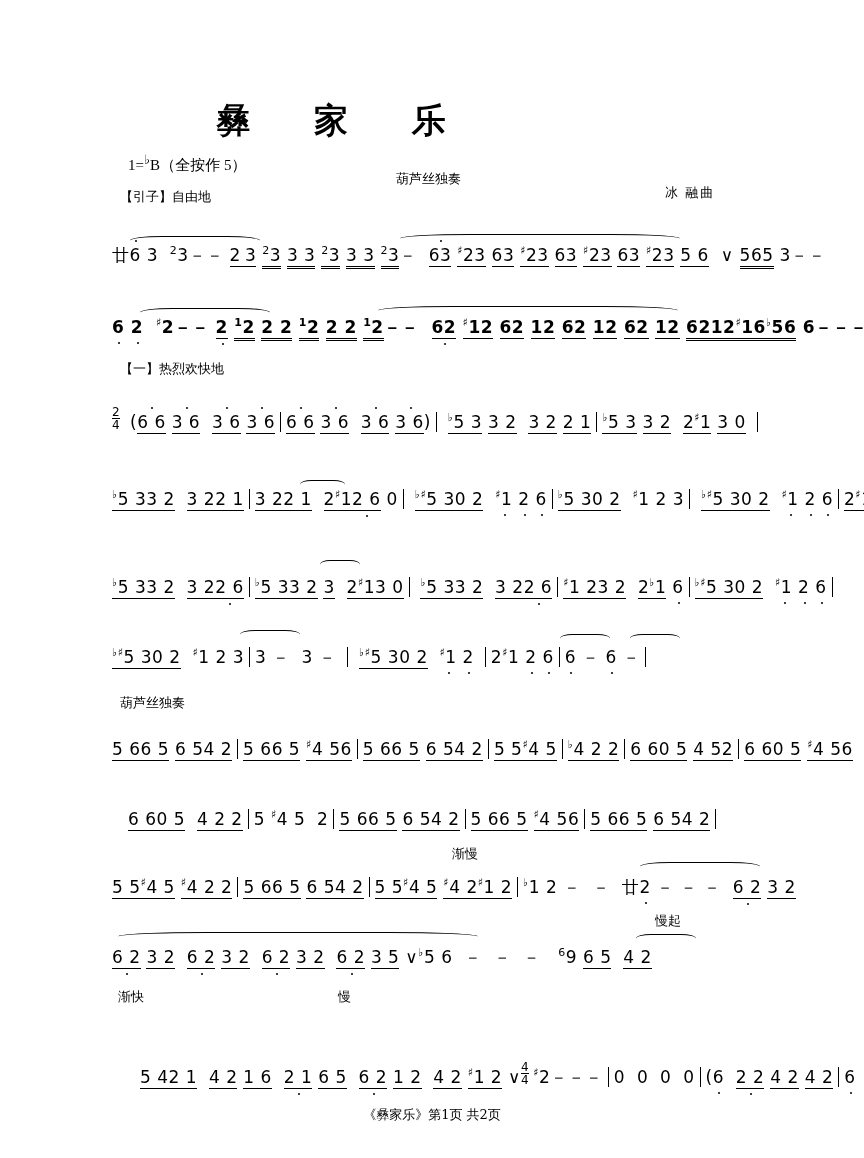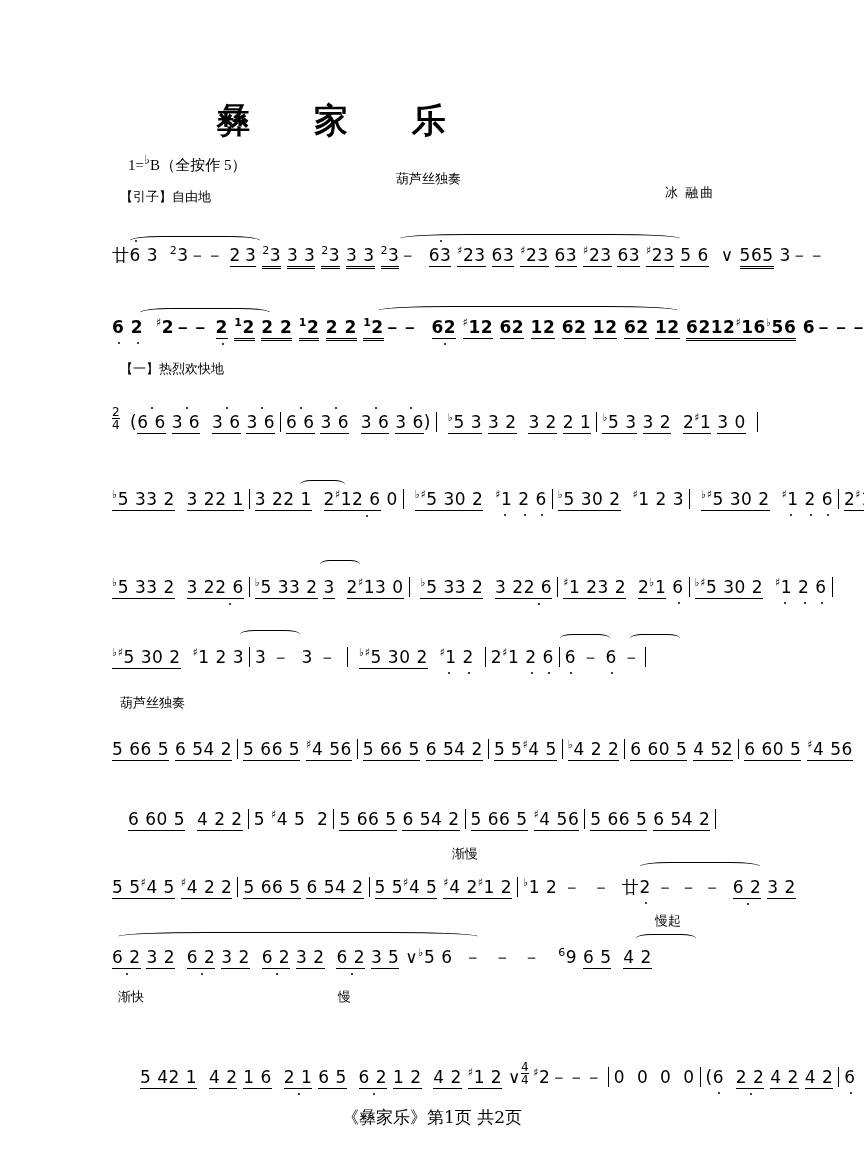--- a/index.html
+++ b/index.html
@@ -73,21 +73,21 @@
     letter-spacing: 0.5px;
     white-space: nowrap;
     color: #000;
   }
   .footer {
     position: absolute;
     top: 1106px;
     left: 0;
     width: 864px;
     text-align: center;
-    font-size: 17px;
+    font-size: 13px;
     font-family: "DejaVu Serif", serif;
   }
   
   .nt { position: relative; display: inline-block; }
   .u1 { border-bottom: 1px solid #000; padding-bottom: 1px; }
   .u2 { border-bottom: 3px double #000; padding-bottom: 1px; }
   .dot-u::after {
     content: "";
     position: absolute;
     left: 50%;

